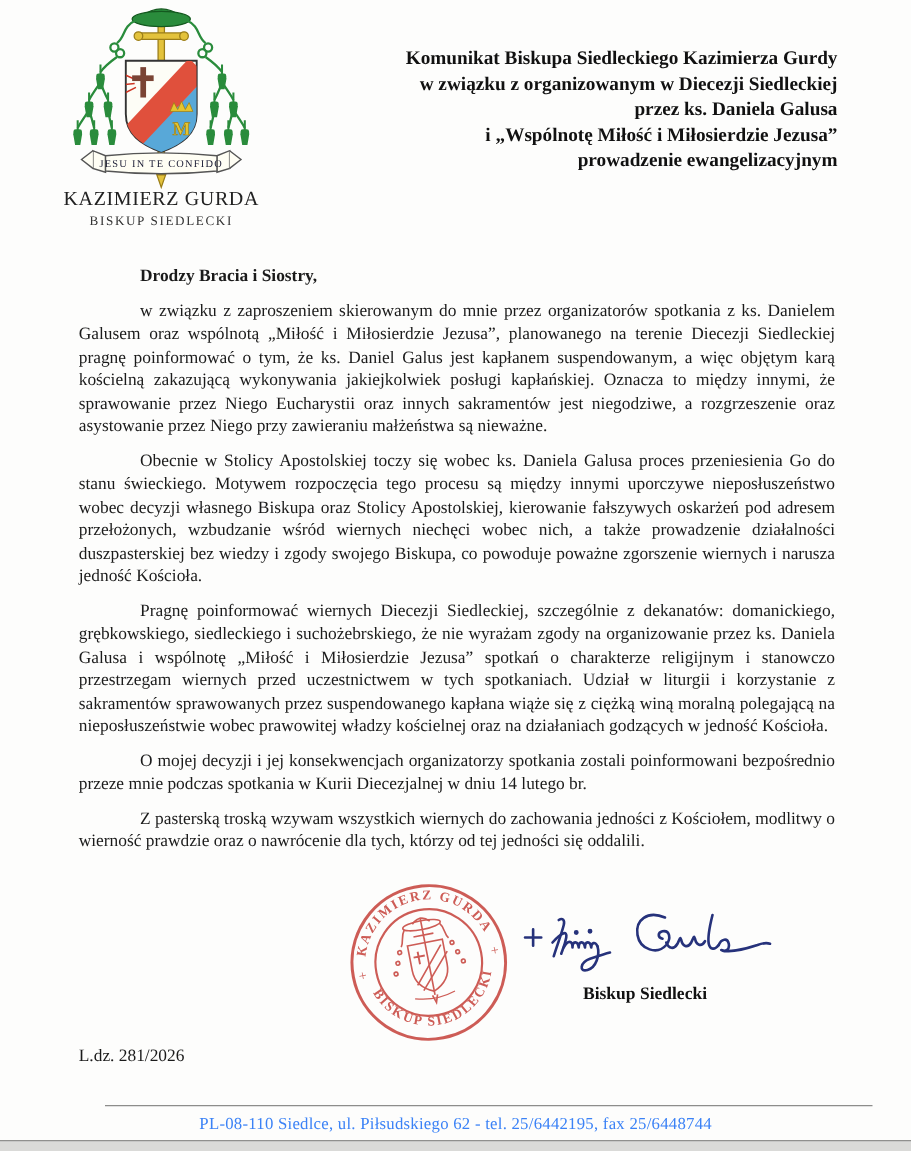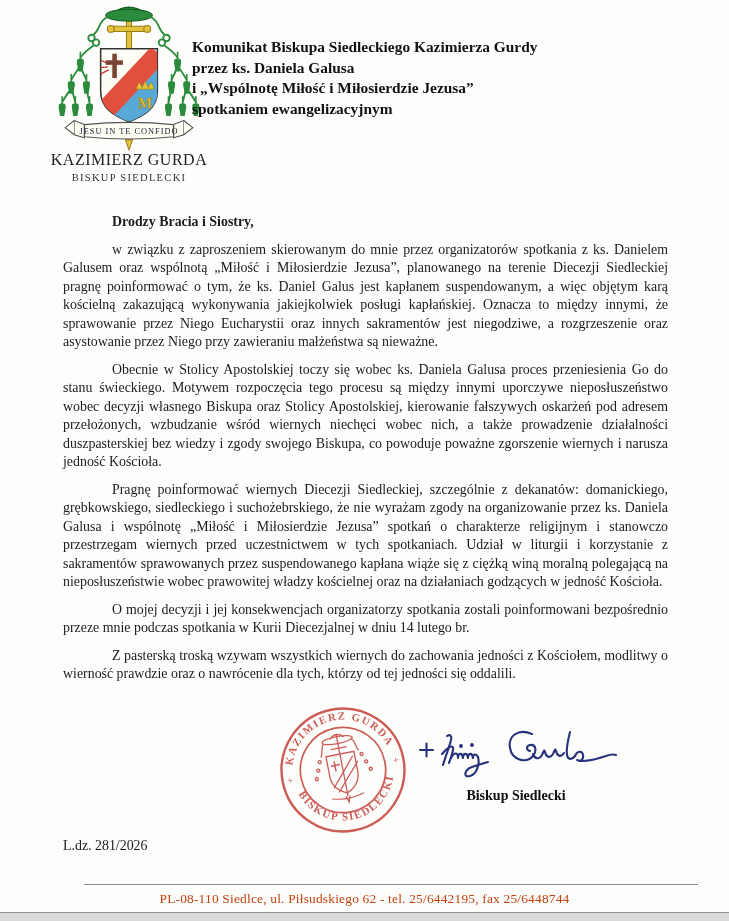--- a/index.html
+++ b/index.html
@@ -6,38 +6,38 @@
   .page {
     position:relative; width:729px; height:921px; margin:0 auto;
     background:#fdfdfc; overflow:hidden;
     font-family:"Liberation Serif", serif; color:#1b1b1b;
   }
   
   .coat { position:absolute; left:50px; top:2px; width:158px; height:150px; }
   .namecard { position:absolute; left:26px; top:151px; width:206px; text-align:center; }
   .bishop-name { font-size:16px; letter-spacing:0.5px; color:#222; }
   .bishop-role { font-size:10.5px; letter-spacing:1.3px; color:#333; margin-top:3px; }
-  .doc-title { position:absolute; left:192px; top:37px; width:478px; text-align:left;
+  .doc-title { position:absolute; left:192px; top:37px; width:478px; text-align:right;
     font-weight:bold; font-size:15.4px; line-height:20.6px; color:#111; }
   
   .body-text { position:absolute; left:63px; top:213px; width:605px;
     font-size:13.9px; line-height:18.5px; text-align:justify; }
   .body-text p { margin:0 0 9px 0; text-indent:49px; }
   .body-text p:last-child { margin-bottom:0; }
   .salutation { font-weight:bold; text-indent:49px; margin:0 0 10px 0; }
   
   .stamp { position:absolute; left:276px; top:702px; width:134px; height:136px; }
   .signature { position:absolute; left:414px; top:723px; width:216px; height:64px; }
   .printed-name { position:absolute; left:426px; top:788px; width:180px; text-align:center;
     font-weight:bold; font-size:14px; color:#111; }
   
   .refblock { position:absolute; left:63px; top:837px; font-size:13.9px; line-height:18.5px; }
   .footer-rule { position:absolute; left:84px; top:884px; width:614px; height:1px; background:#8d8d8b; }
   .footer-address { position:absolute; left:0; top:891px; width:729px; text-align:center;
-    font-size:13.4px; color:#c2410c; letter-spacing:0.2px; }
+    font-size:13.4px; color:#3b82f6; letter-spacing:0.2px; }
   .bottom-band { position:absolute; left:0; top:912px; width:729px; height:9px;
     background:#dadad8; border-top:1px solid #90908e; box-sizing:border-box; }
 </style>
 </head>
 <body>
 
 <div class="page">
 
   <svg class="coat" viewBox="0 0 156 148">
 
@@ -137,23 +137,24 @@
     </g>
   </svg>
 
   <div class="namecard">
     <div class="bishop-name">KAZIMIERZ GURDA</div>
     <div class="bishop-role">BISKUP SIEDLECKI</div>
   </div>
 
   <div class="doc-title">
     <div>Komunikat Biskupa Siedleckiego Kazimierza Gurdy</div>
+    <div>w związku z organizowanym w Diecezji Siedleckiej</div>
     <div>przez ks. Daniela Galusa</div>
     <div>i „Wspólnotę Miłość i Miłosierdzie Jezusa”</div>
-    <div>spotkaniem ewangelizacyjnym</div>
+    <div>prowadzenie ewangelizacyjnym</div>
   </div>
 
   <div class="body-text">
     <p class="salutation">Drodzy Bracia i Siostry,</p>
     <p>w związku z zaproszeniem skierowanym do mnie przez organizatorów spotkania z ks. Danielem Galusem oraz wspólnotą „Miłość i Miłosierdzie Jezusa”, planowanego na terenie Diecezji Siedleckiej pragnę poinformować o tym, że ks. Daniel Galus jest kapłanem suspendowanym, a więc objętym karą kościelną zakazującą wykonywania jakiejkolwiek posługi kapłańskiej. Oznacza to między innymi, że sprawowanie przez Niego Eucharystii oraz innych sakramentów jest niegodziwe, a rozgrzeszenie oraz asystowanie przez Niego przy zawieraniu małżeństwa są nieważne.</p>
     <p>Obecnie w Stolicy Apostolskiej toczy się wobec ks. Daniela Galusa proces przeniesienia Go do stanu świeckiego. Motywem rozpoczęcia tego procesu są między innymi uporczywe nieposłuszeństwo wobec decyzji własnego Biskupa oraz Stolicy Apostolskiej, kierowanie fałszywych oskarżeń pod adresem przełożonych, wzbudzanie wśród wiernych niechęci wobec nich, a także prowadzenie działalności duszpasterskiej bez wiedzy i zgody swojego Biskupa, co powoduje poważne zgorszenie wiernych i narusza jedność Kościoła.</p>
     <p>Pragnę poinformować wiernych Diecezji Siedleckiej, szczególnie z dekanatów: domanickiego, grębkowskiego, siedleckiego i suchożebrskiego, że nie wyrażam zgody na organizowanie przez ks. Daniela Galusa i wspólnotę „Miłość i Miłosierdzie Jezusa” spotkań o charakterze religijnym i stanowczo przestrzegam wiernych przed uczestnictwem w tych spotkaniach. Udział w liturgii i korzystanie z sakramentów sprawowanych przez suspendowanego kapłana wiąże się z ciężką winą moralną polegającą na nieposłuszeństwie wobec prawowitej władzy kościelnej oraz na działaniach godzących w jedność Kościoła.</p>
     <p>O mojej decyzji i jej konsekwencjach organizatorzy spotkania zostali poinformowani bezpośrednio przeze mnie podczas spotkania w Kurii Diecezjalnej w dniu 14 lutego br.</p>
     <p>Z pasterską troską wzywam wszystkich wiernych do zachowania jedności z Kościołem, modlitwy o wierność prawdzie oraz o nawrócenie dla tych, którzy od tej jedności się oddalili.</p>
   </div>

